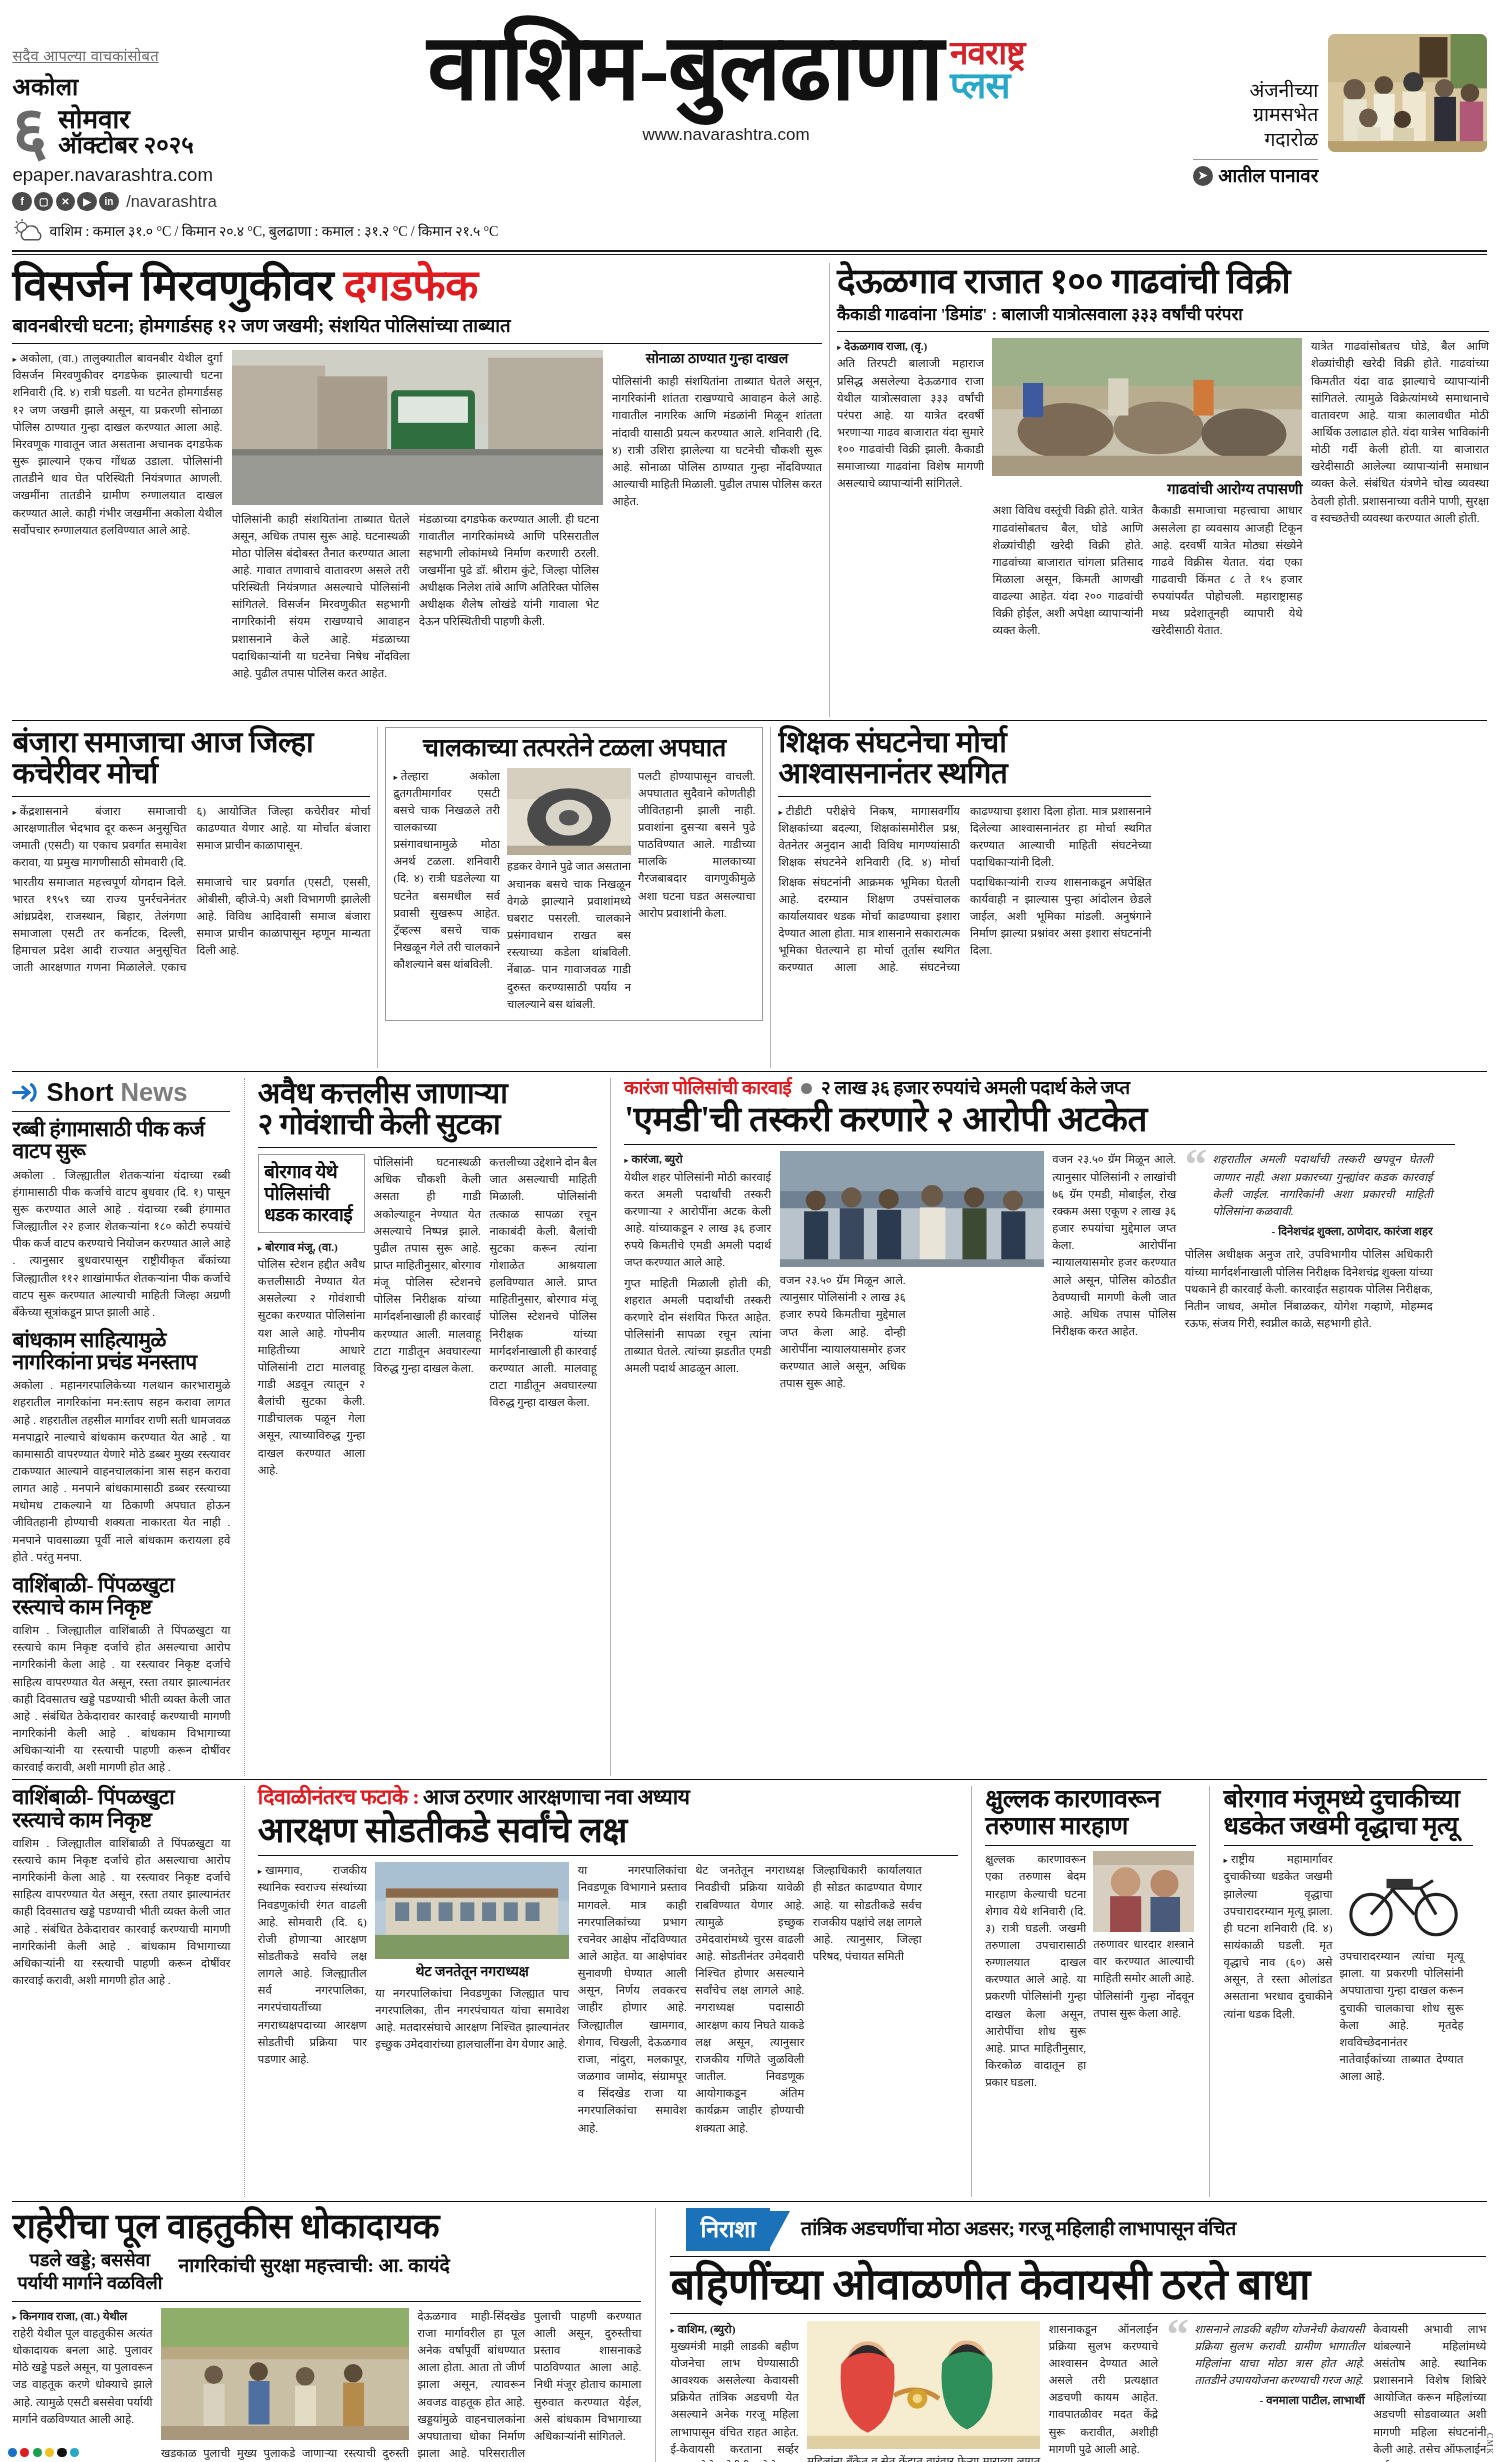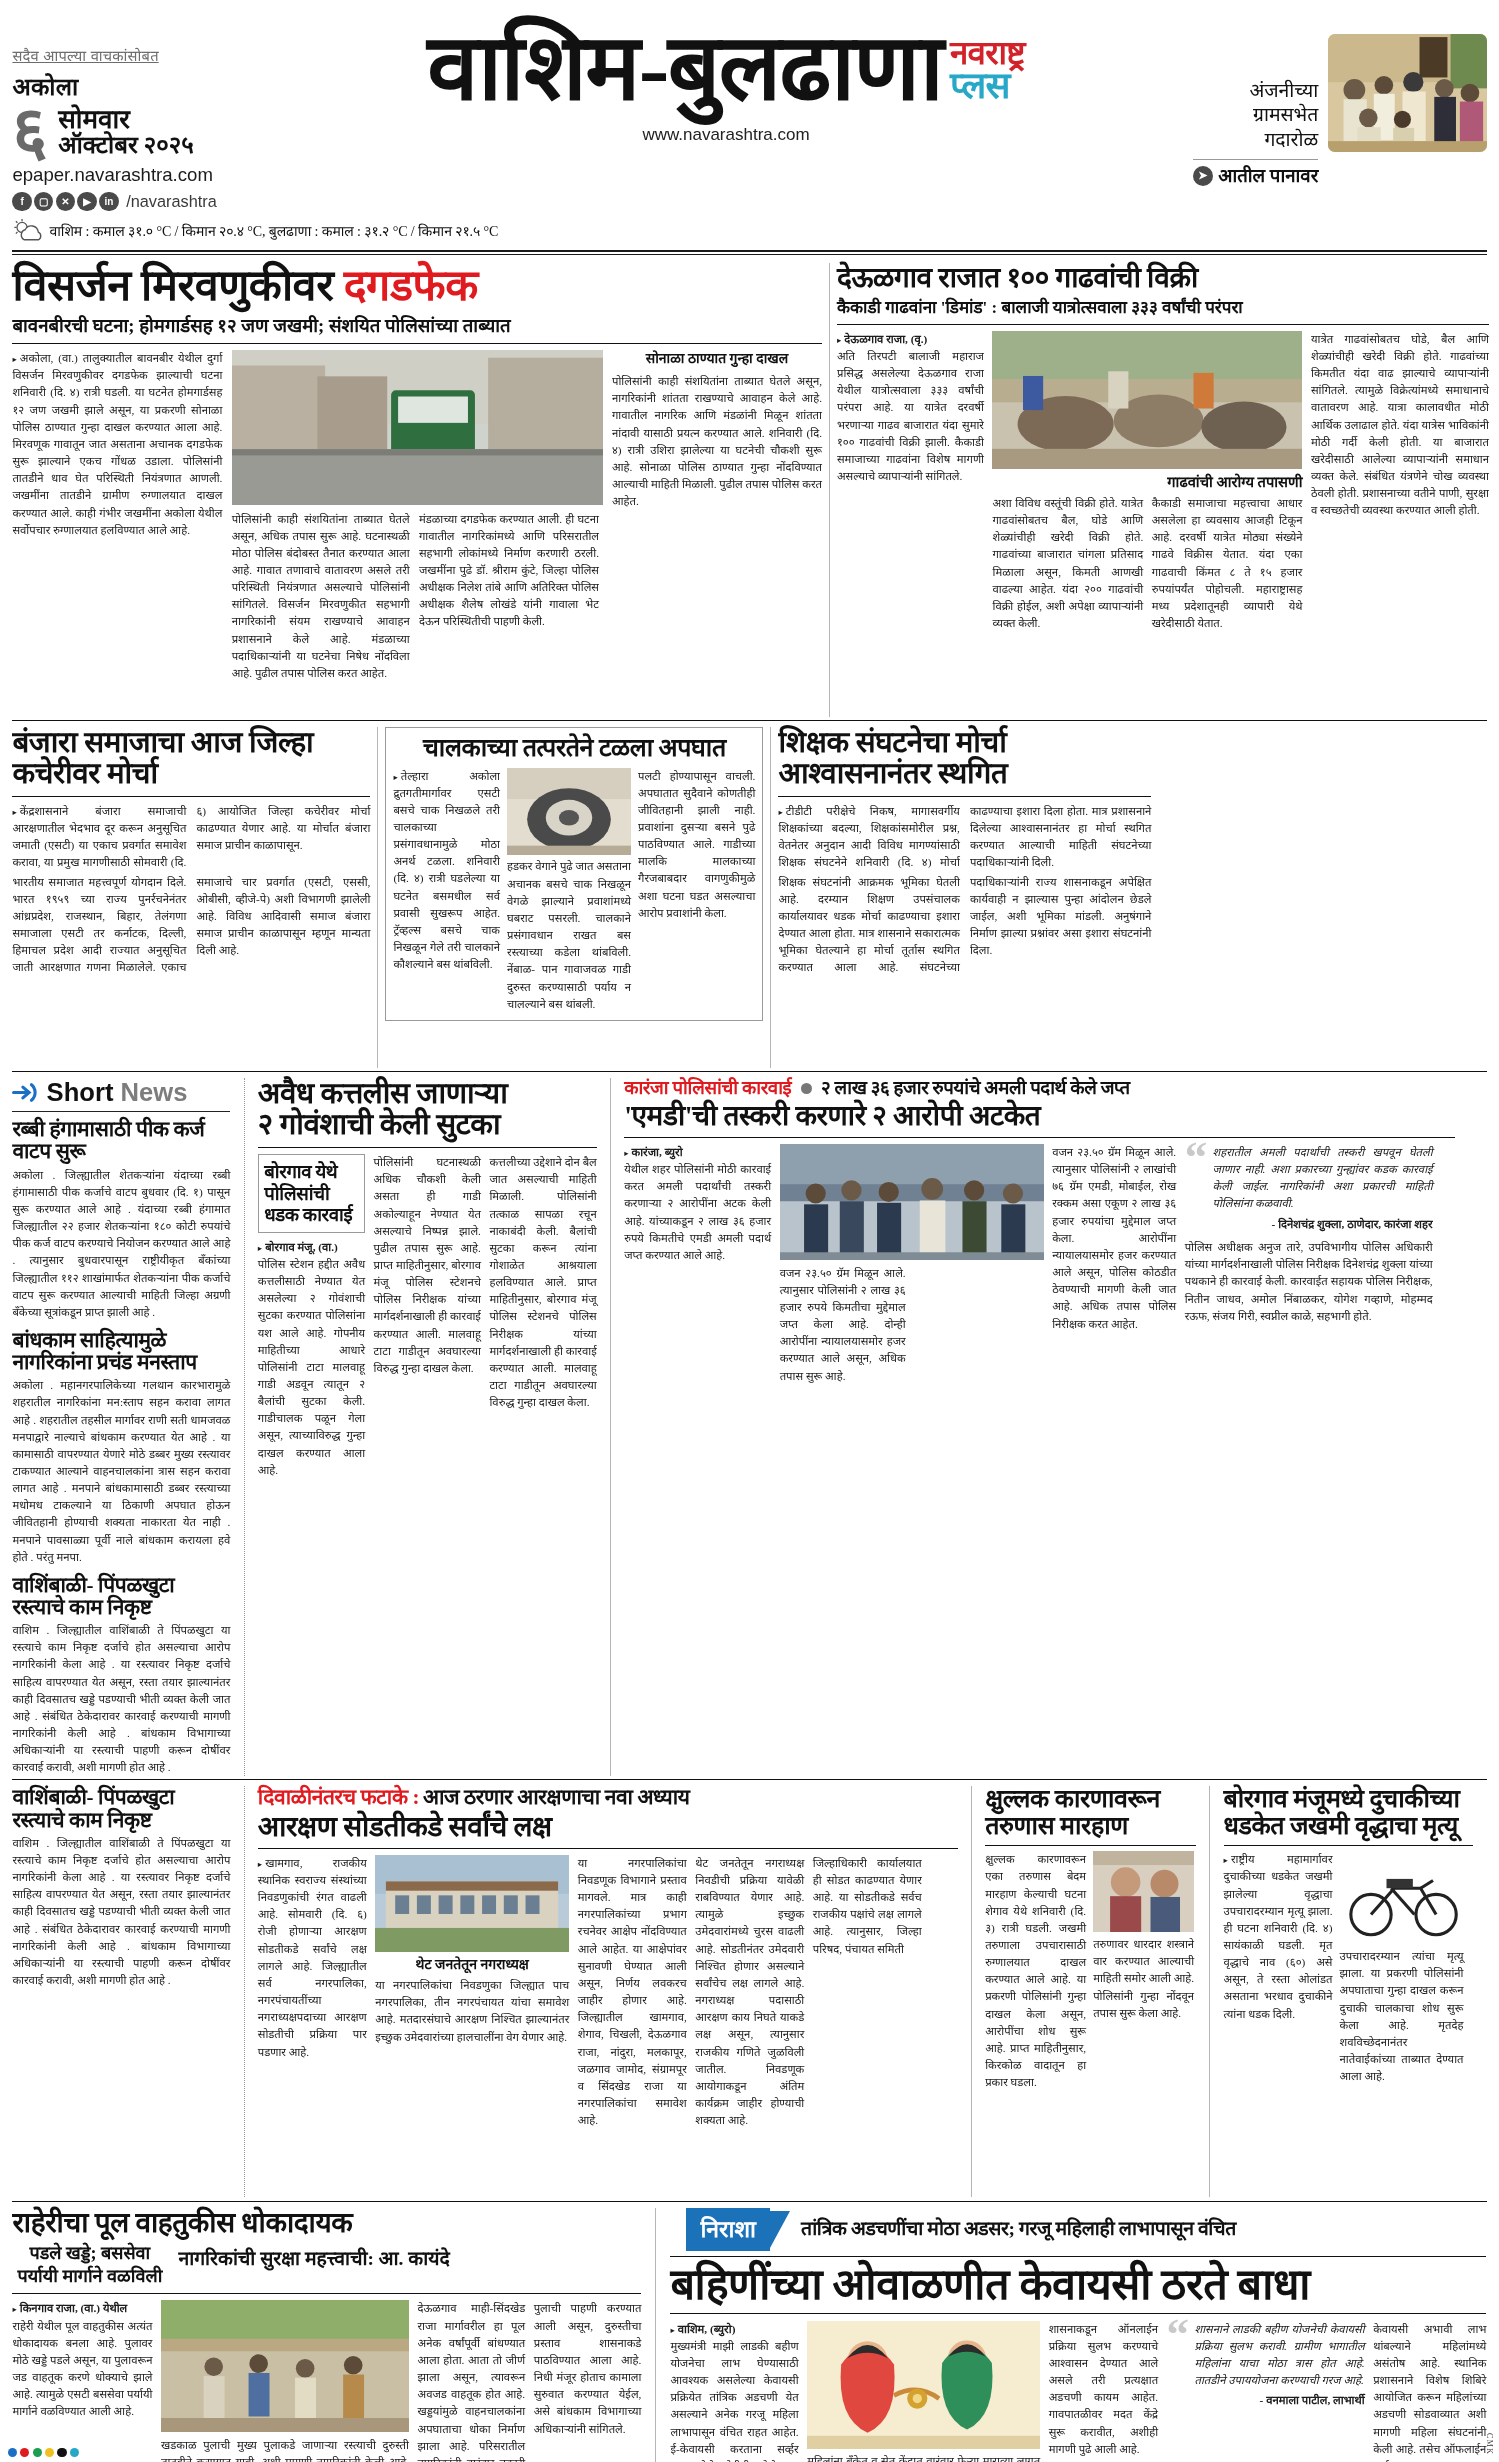--- a/index.html
+++ b/index.html
@@ -47,21 +47,21 @@
   .arrowc { width:20px;height:20px;border-radius:50%;background:#4a4a4a;color:#fff;font-size:11px;
             display:flex;align-items:center;justify-content:center;}
   .promo-img { width:159px; height:118px; border-radius:7px; overflow:hidden; position:relative; flex:none;}
 
   .rule-thick { border-top:2.3px solid #1a1a1a; margin:6.2px 0 0; }
   .rule-thin { border-top:0.8px solid #1a1a1a; margin:1.6px 0 7.8px; }
 
   
   .hl { font-weight:bold; line-height:1.06; letter-spacing:-0.4px; }
   .h-xxl { font-size:43px; }
-  .h-xl  { font-size:28px; }
+  .h-xl  { font-size:35px; }
   .h-l   { font-size:29.5px; }
   .h-m   { font-size:25px; }
   .h-s   { font-size:21px; }
   .sub   { font-size:17px; font-weight:bold; line-height:1.25; }
   .red   { color:#e01b20; }
   .body-t { font-size:11.3px; line-height:1.52; text-align:justify; color:#1c1c1c; }
   .dateline::before { content:"\25B8"; font-size:8.5px; margin-right:3.1px; }
   .cols2 { column-count:2; column-gap:10px; }
   .photo { background:#c8c2b6; position:relative; overflow:hidden; }
   .vline { border-left:0.8px solid #b5b5b5; }
@@ -365,20 +365,21 @@
         <span class="bullet-dot"></span>
         <span class="hl" style="font-size:18.6px;">२ लाख ३६ हजार रुपयांचे अमली पदार्थ केले जप्त</span>
       </div>
       <h2 class="hl h-xl" style="margin-top:3.1px;">'एमडी'ची तस्करी करणारे २ आरोपी अटकेत</h2>
       <div class="sep-h" style="margin:6.2px 0;"></div>
 
       <div style="display:flex; gap:8.5px;">
         <div style="width:147px;">
           <div class="body-t dateline"><b>कारंजा, ब्युरो</b></div>
           <div class="body-t">येथील शहर पोलिसांनी मोठी कारवाई करत अमली पदार्थांची तस्करी करणाऱ्या २ आरोपींना अटक केली आहे. यांच्याकडून २ लाख ३६ हजार रुपये किमतीचे एमडी अमली पदार्थ जप्त करण्यात आले आहे.</div>
+          <div class="body-t" style="margin-top:3.1px;">गुप्त माहिती मिळाली होती की, शहरात अमली पदार्थांची तस्करी करणारे दोन संशयित फिरत आहेत. पोलिसांनी सापळा रचून त्यांना ताब्यात घेतले. त्यांच्या झडतीत एमडी अमली पदार्थ आढळून आला.</div>
         </div>
 
         <div style="width:264px;">
           <div class="photo" style="height:116px;">
             <svg width="264" height="116" viewBox="0 0 340 150" preserveAspectRatio="none">
               <rect width="340" height="150" fill="#b9c3cb"></rect>
               <rect x="0" y="0" width="340" height="58" fill="#8ea0ad"></rect>
               <rect x="0" y="52" width="340" height="22" fill="#6f8192"></rect>
               <circle cx="46" cy="64" r="13" fill="#5d4b3a"></circle>
                 <rect x="31" y="78" width="31" height="72" fill="#2b3a4f"></rect>

